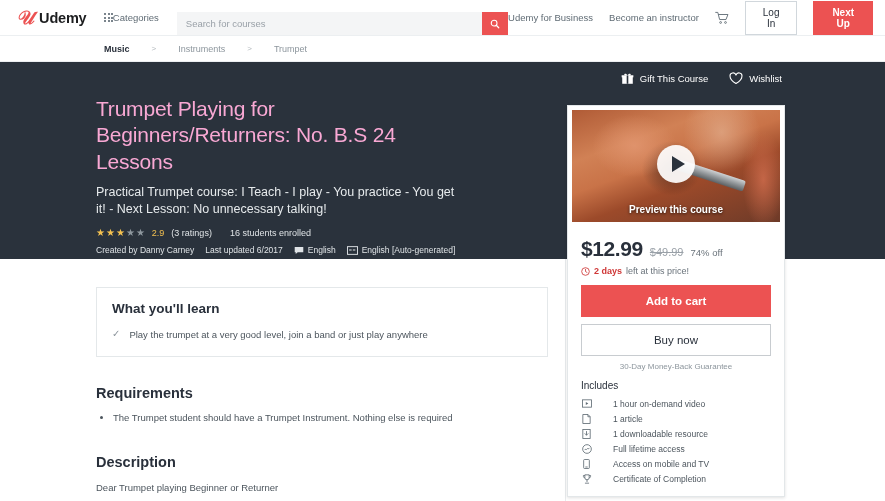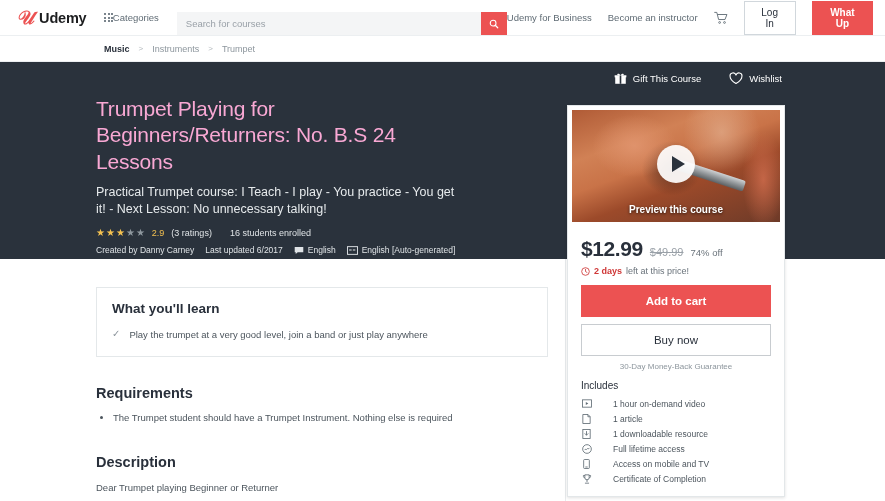--- a/index.html
+++ b/index.html
@@ -66,34 +66,34 @@
   }
   .btn-signup {
     border: 1px solid #ec5252; background: #ec5252; color: #fff;
     font-size: 10px; font-weight: bold; padding: 5px 12px; cursor: pointer;
     font-family: "Liberation Sans", sans-serif;
   }
 
   
   .breadcrumb {
     height: 26px; background: #fff; border-bottom: 1px solid #eceff1;
-    display: flex; align-items: center; padding-left: 104px; gap: 9px;
+    display: flex; align-items: center; padding-left: 104px; gap: 22px;
     font-size: 9px;
   }
   .crumb { color: #8d969d; }
   .crumb.first { color: #29303b; font-weight: bold; }
   .crumb-sep { color: #b3b9bd; font-size: 8px; }
 
   
   .hero {
     background: #2a323c; height: 197px; position: relative;
   }
   .hero-actions {
     position: absolute; right: 103px; top: 10px;
-    display: flex; align-items: center; gap: 28px;
+    display: flex; align-items: center; gap: 21px;
   }
   .hero-act {
     display: flex; align-items: center; gap: 6px;
     color: #fff; font-size: 9.5px; cursor: pointer;
   }
   .hero-inner { padding: 34px 0 0 96px; max-width: 465px; }
   .course-title {
     color: #f9a8d4; font-size: 21px; font-weight: normal; line-height: 1.25;
     letter-spacing: -0.2px;
   }
@@ -260,21 +260,21 @@
       <span class="nav-link">Udemy for Business</span>
       <span class="nav-link">Become an instructor</span>
       <span class="cart-icon">
         <svg width="14" height="14" viewBox="0 0 20 20">
           <path d="M1 2h3l2.6 10.2h9.1L18.5 5H5.3" fill="none" stroke="#5f6b74" stroke-width="1.3" stroke-linejoin="round" stroke-linecap="round"></path>
           <circle cx="8" cy="16.4" r="1.3" fill="none" stroke="#5f6b74" stroke-width="1.2"></circle>
           <circle cx="15" cy="16.4" r="1.3" fill="none" stroke="#5f6b74" stroke-width="1.2"></circle>
         </svg>
       </span>
       <button class="btn-login">Log In</button>
-      <button class="btn-signup">What Up</button>
+      <button class="btn-signup">Next Up</button>
     </div>
   </div>
 
   <div class="breadcrumb">
     <span class="crumb first">Music</span>
     <span class="crumb-sep">&gt;</span>
     <span class="crumb">Instruments</span>
     <span class="crumb-sep">&gt;</span>
     <span class="crumb">Trumpet</span>
   </div>

